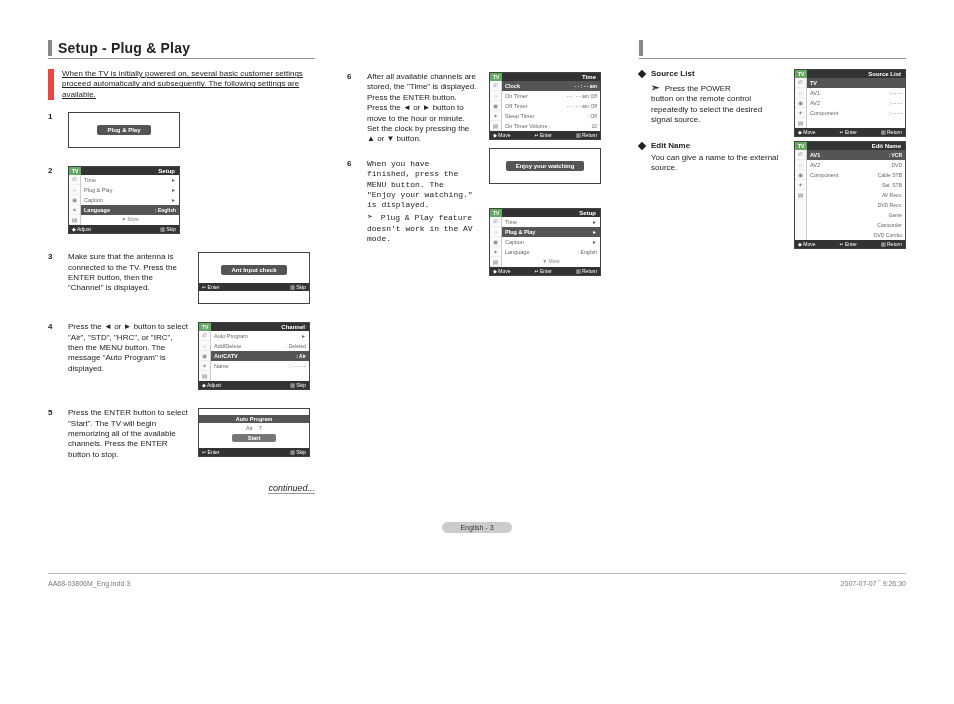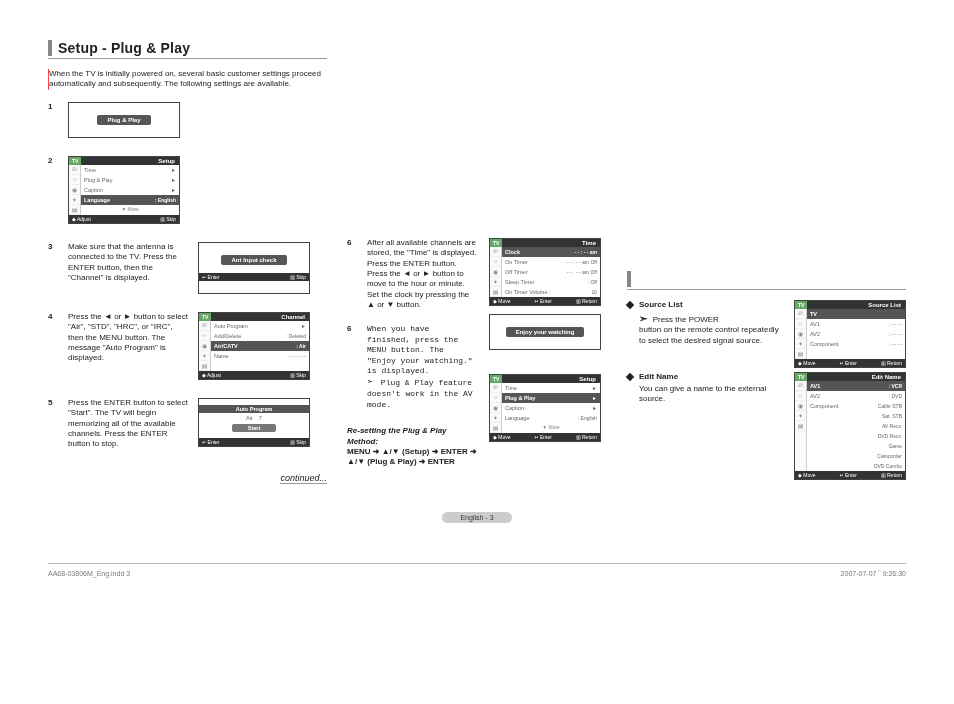--- a/index.html
+++ b/index.html
@@ -7,22 +7,21 @@
     margin: 0;
     padding: 40px 48px 20px 48px;
     font-family: Arial, Helvetica, sans-serif;
     font-size: 8px;
     color: #222;
     width: 954px;
     background: #fff;
   }
   .page {
     display: flex;
-    gap: 20px;
-    align-items: flex-end;
+    gap: 32px;
   }
   .col { flex: 1; }
   .section-title-row {
     border-bottom: 1px solid #999;
     padding-bottom: 2px;
     margin-bottom: 10px;
     display: flex;
     align-items: flex-end;
   }
   .title-bar {
@@ -31,24 +30,26 @@
     background: #888;
     margin-right: 6px;
   }
   .section-title {
     font-size: 14px;
     font-weight: bold;
     color: #222;
     letter-spacing: 0.2px;
   }
   .intro {
-    border-left: 1px solid #ef4444;
+    border-left: 6px solid #ef4444;
+    padding-left: 8px;
     margin-bottom: 12px;
     line-height: 1.3;
     max-width: 290px;
+    text-decoration: underline;
   }
   .step {
     display: flex;
     gap: 10px;
     margin-bottom: 14px;
   }
   .step-num {
     font-weight: bold;
     width: 10px;
     flex-shrink: 0;
@@ -422,24 +423,20 @@
         </div>
 
         <div class="step">
           <div class="step-num">6</div>
           <div class="step-text" style="max-width:110px;font-family:Liberation Mono, monospace;">
             <span>When you have finished, press the MENU button. The "Enjoy your watching." is displayed.</span><br>
             <span class="pointer">➣</span>
             <span>Plug &amp; Play feature doesn't work in the AV mode.</span>
           </div>
         </div>
-        <div class="arrow-note">
-          <div class="strong">Re-setting the Plug &amp; Play Method:</div>
-          <div style="font-weight:bold;">MENU ➜ ▲/▼ (Setup) ➜ ENTER ➜ ▲/▼ (Plug &amp; Play) ➜ ENTER</div>
-        </div>
       </div>
       <div style="width:112px;flex-shrink:0;">
 
         <div class="osd">
           <div class="osd-head">
             <div class="osd-tv">TV</div>
             <div class="osd-title">Time</div>
           </div>
           <div class="osd-body">
             <div class="osd-side">

